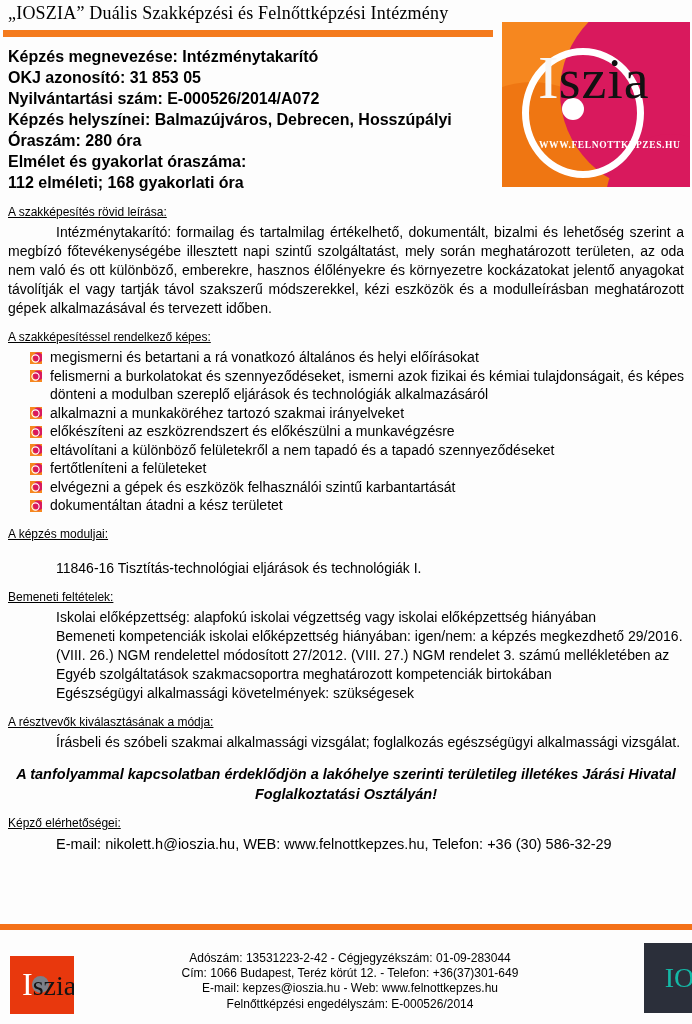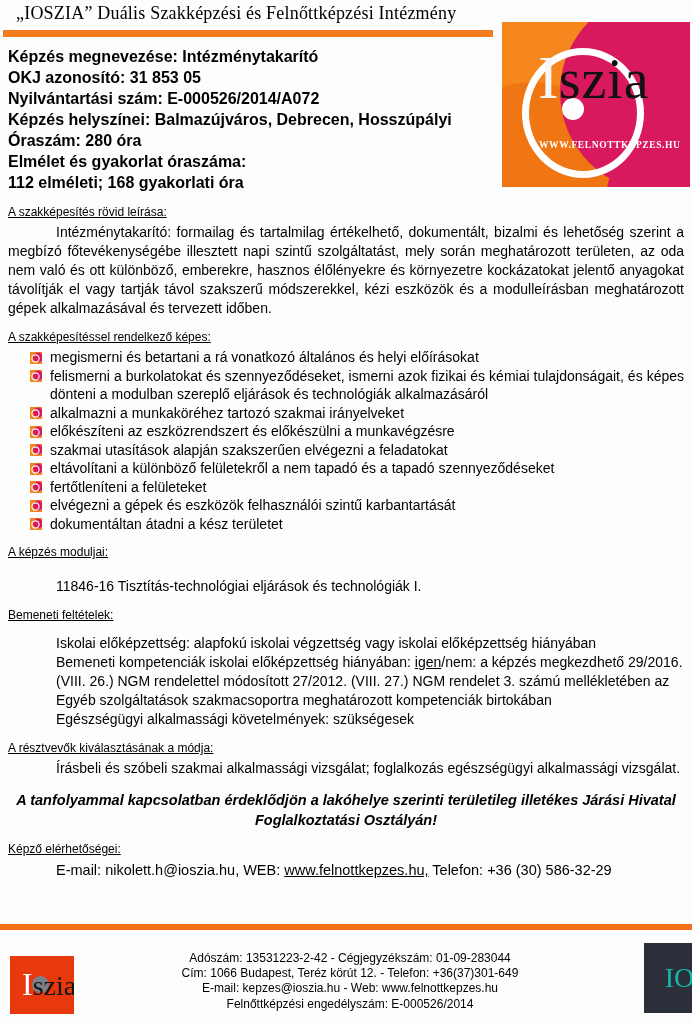--- a/index.html
+++ b/index.html
@@ -5,21 +5,21 @@
   * { box-sizing: border-box; }
   html,body { margin:0; padding:0; }
   body {
     width:692px; height:1024px; position:relative; overflow:hidden;
     background:#fdfdfd; color:#000;
     font-family:"Liberation Sans", sans-serif;
   }
 
   
   .header-title {
-    position:absolute; top:3px; left:16px;
+    position:absolute; top:3px; left:8px;
     font-family:"Liberation Serif", serif;
     font-size:18px; letter-spacing:0.2px; white-space:nowrap;
   }
   .header-bar {
     position:absolute; top:30px; left:3px; width:490px; height:7px;
     background:#f47b1e;
   }
 
   
   .main-logo {
@@ -60,24 +60,24 @@
   .para {
     font-size:14px; line-height:19px; text-align:justify; text-indent:48px;
     margin-top:2px;
   }
 
   .bullets { margin:2px 0 0 0; padding:0; list-style:none; }
   .bullets li { display:flex; align-items:flex-start; padding-left:22px; }
   .bullets .bicon { flex:0 0 12px; width:12px; height:12px; margin:3.5px 8px 0 0; }
   .bullets .btext { flex:1; font-size:14px; line-height:18.5px; text-align:justify; }
 
-  .indent-block { margin-left:48px; font-size:14px; line-height:19px; margin-top:10px; }
+  .indent-block { margin-left:48px; font-size:14px; line-height:19px; margin-top:2px; }
   .mod-line { margin-left:48px; font-size:14px; line-height:19px; margin-top:16px; }
 
-  .u { text-decoration:underline; }
+  .u { }
 
   .notice {
     margin-top:12px; text-align:center; font-weight:bold; font-style:italic;
     font-size:14.5px; line-height:20px; padding:0 4px;
   }
   .contact-line { margin-left:48px; font-size:14.5px; line-height:19px; margin-top:3px; }
 
   
   .bottom-bar { position:absolute; top:924px; left:0; width:692px; height:6px; background:#f47119; }
 
@@ -167,28 +167,20 @@
 
       <li>
         <svg class="bicon" viewBox="0 0 12 12">
           <rect width="12" height="12" fill="#f6871f"></rect>
           <circle cx="8" cy="5.5" r="5" fill="#d9195d"></circle>
           <circle cx="5.5" cy="6.5" r="3.6" fill="none" stroke="#ffffff" stroke-width="1.1"></circle>
         </svg>
         <span class="btext">előkészíteni az eszközrendszert és előkészülni a munkavégzésre</span>
       </li>
 
-      <li>
-        <svg class="bicon" viewBox="0 0 12 12">
-          <rect width="12" height="12" fill="#f6871f"></rect>
-          <circle cx="8" cy="5.5" r="5" fill="#d9195d"></circle>
-          <circle cx="5.5" cy="6.5" r="3.6" fill="none" stroke="#ffffff" stroke-width="1.1"></circle>
-        </svg>
-        <span class="btext">szakmai utasítások alapján szakszerűen elvégezni a feladatokat</span>
-      </li>
 
       <li>
         <svg class="bicon" viewBox="0 0 12 12">
           <rect width="12" height="12" fill="#f6871f"></rect>
           <circle cx="8" cy="5.5" r="5" fill="#d9195d"></circle>
           <circle cx="5.5" cy="6.5" r="3.6" fill="none" stroke="#ffffff" stroke-width="1.1"></circle>
         </svg>
         <span class="btext">eltávolítani a különböző felületekről a nem tapadó és a tapadó szennyeződéseket</span>
       </li>
 

